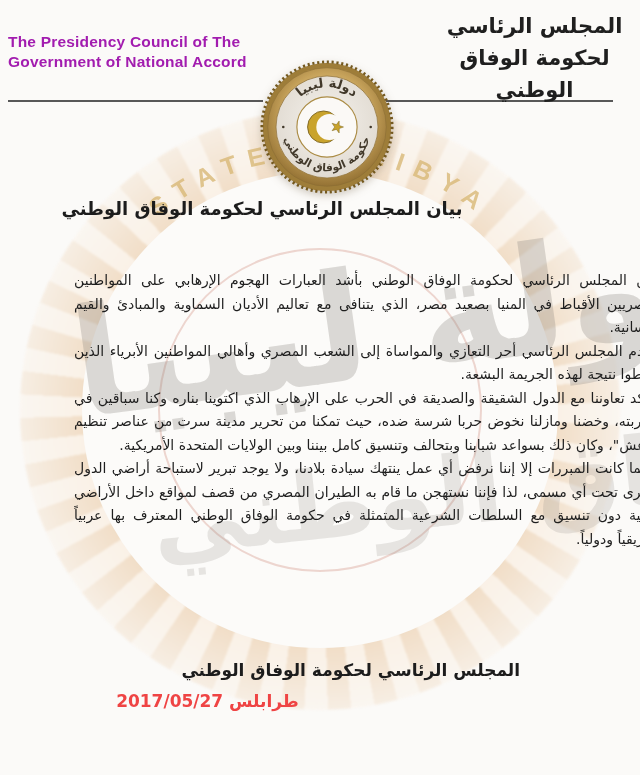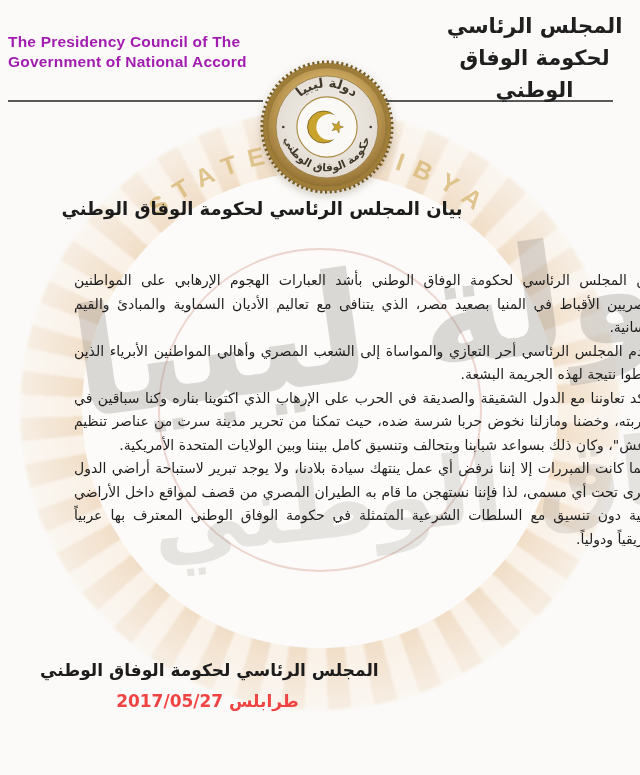--- a/index.html
+++ b/index.html
@@ -74,21 +74,21 @@
   }
   .body-text {
     position:absolute; left:26px; top:269px; width:588px; z-index:2;
     direction:rtl; text-align:justify;
     font-size:14px; line-height:23.5px; color:#1e1e1e;margin-left:48px;
   }
   .body-text p { margin:0; }
 
   .sig-org {
     position:absolute; left:40px; top:660px; width:480px; z-index:2;
-    direction:rtl; text-align:left; font-weight:bold; font-size:17px; color:#1c1c1c;
+    direction:rtl; text-align:right; font-weight:bold; font-size:17px; color:#1c1c1c;
   }
   .sig-date {
     position:absolute; left:40px; top:691px; width:335px; z-index:2;
     direction:rtl; text-align:center; font-weight:bold; font-size:17px; color:#ef4444;
   }
 </style>
 </head>
 <body>
 
 <div class="page">

